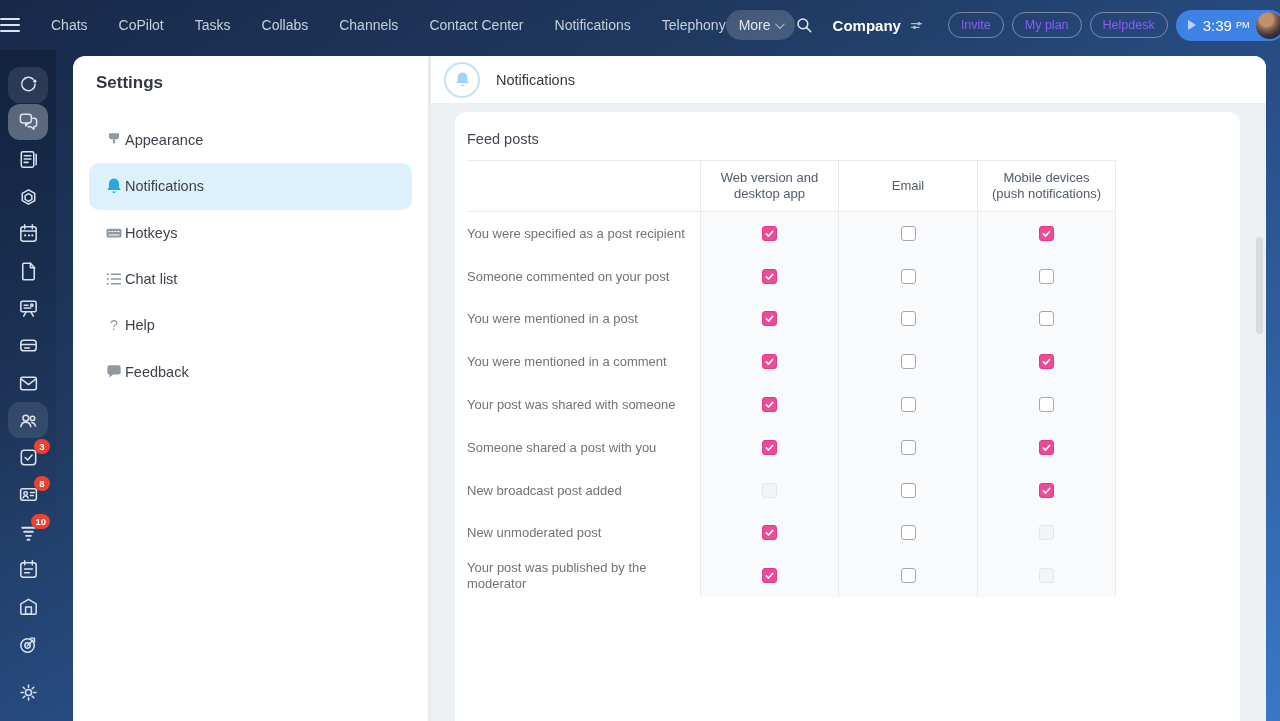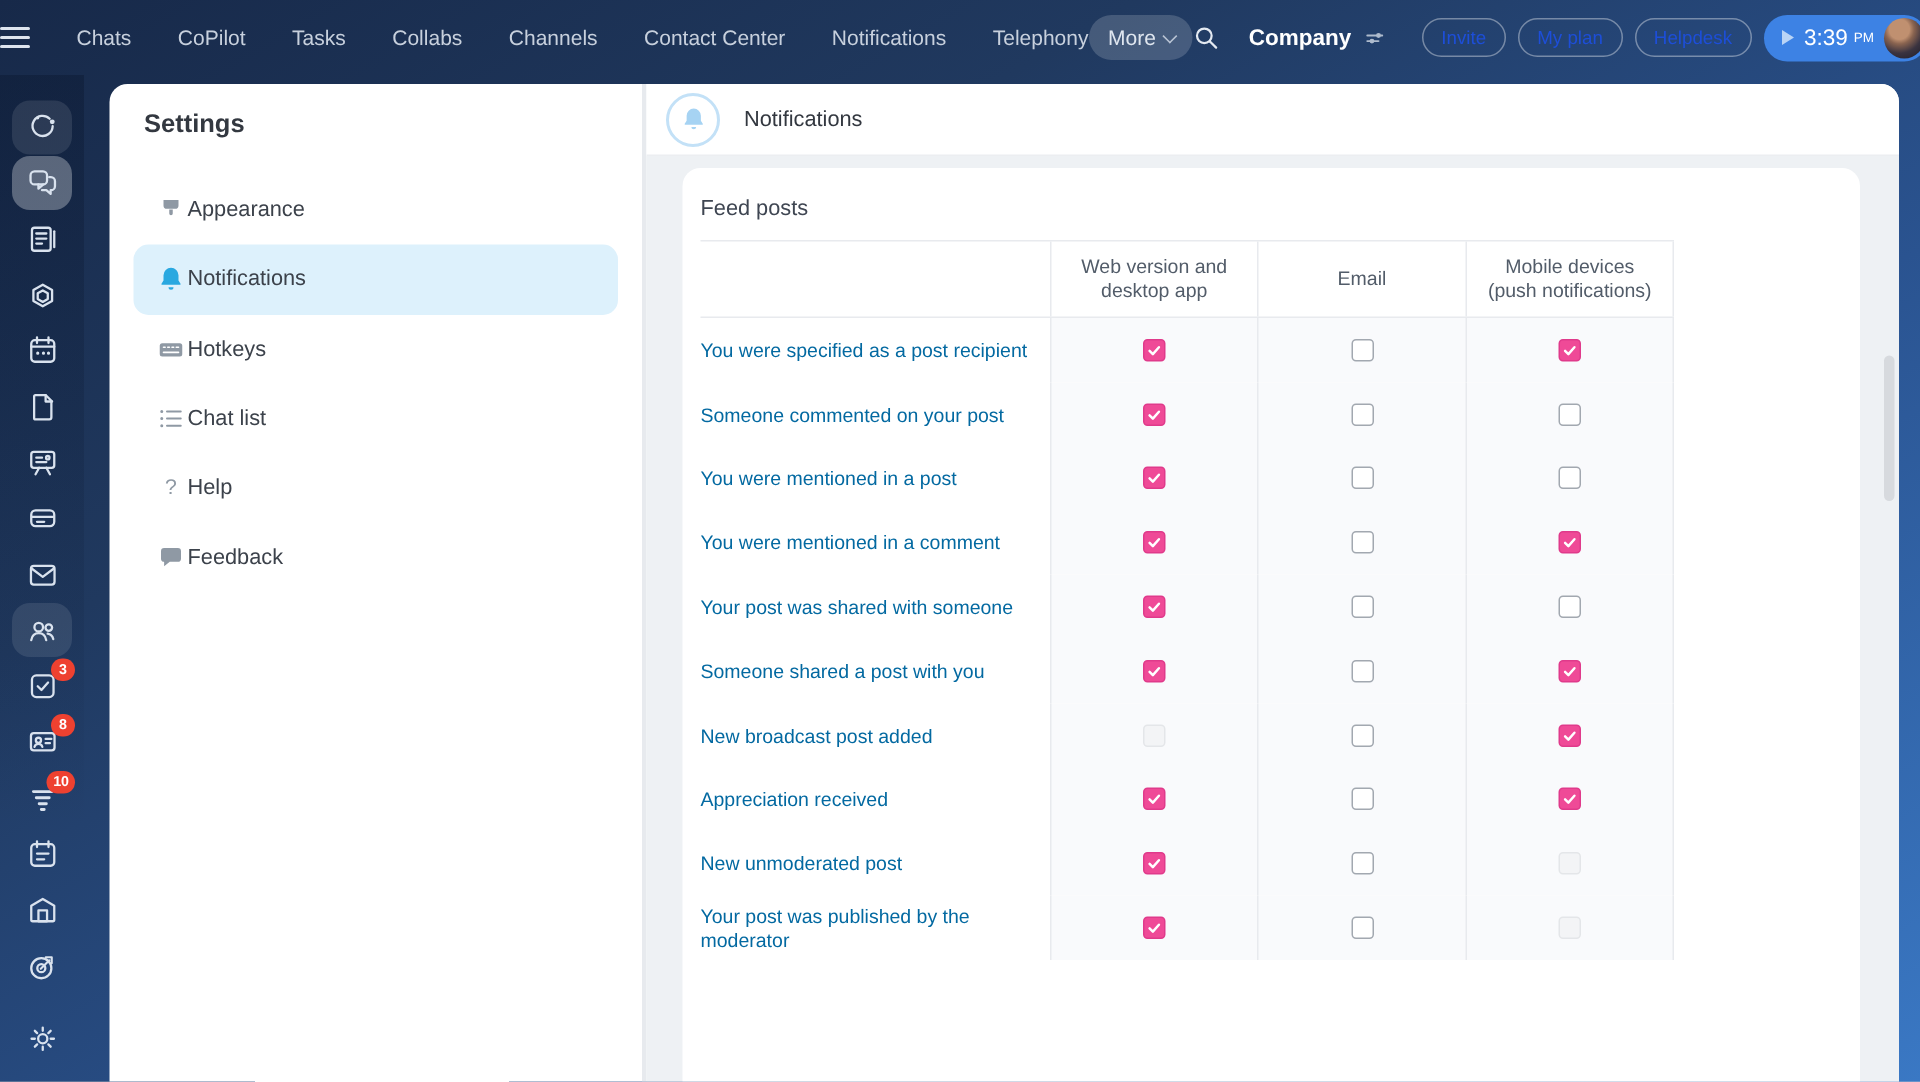--- a/index.html
+++ b/index.html
@@ -16,21 +16,21 @@
   .nav { display:flex; align-items:center; gap:31px; margin-left:31px; }
   .nav-item { color:#c7d0dd; font-size:14px; cursor:pointer; white-space:nowrap; }
   .more-pill { background:rgba(255,255,255,.17); color:#dfe6ef; font-size:14px; padding:7px 13px;
     border-radius:17px; display:flex; align-items:center; gap:4px; cursor:pointer; }
   .chev { width:7px; height:7px; border-right:1.5px solid #b9c4d4; border-bottom:1.5px solid #b9c4d4;
     transform:rotate(45deg) translateY(-2px); }
   .top-right { margin-left:auto; display:flex; align-items:center; gap:8px; margin-right:12px; }
   .search-btn { margin-right:12px; cursor:pointer; display:flex; }
   .company { display:flex; align-items:center; gap:8px; color:#fff; font-size:15px; font-weight:700;
     margin-right:16px; cursor:pointer; }
-  .pill { border:1px solid rgba(255,255,255,.38); border-radius:14px; color:#1d4ed8; font-size:12.5px;
+  .pill { border:1px solid rgba(255,255,255,.38); border-radius:14px; color:#8b5cf6; font-size:12.5px;
     padding:5px 12px; cursor:pointer; white-space:nowrap; }
   .time-pill { background:#3d82e4; border-radius:16px; height:31px; display:flex; align-items:center;
     padding:0 2px 0 12px; gap:7px; cursor:pointer; }
   .play { width:0; height:0; border-left:8px solid #b9d4f6; border-top:5px solid transparent;
     border-bottom:5px solid transparent; }
   .time-txt { color:#fff; font-size:15px; }
   .ampm { color:#fff; font-size:9px; margin-left:-3px; }
   .avatar { width:27px; height:27px; border-radius:50%;
     background:radial-gradient(circle at 38% 28%, #c09070 0 26%, #8a6450 38%, #3a3340 62%, #1c1a24 100%); }
 
@@ -75,21 +75,21 @@
     display:flex; align-items:center; justify-content:center; color:#a6d3f3; }
   .mh-circle svg { width:19px; height:19px; }
   .mh-title { font-size:14.5px; font-weight:500; color:#333840; margin-left:16px; }
   .main-body { flex:1; background:#eef1f4; overflow:hidden; }
   .card { background:#fff; border-radius:12px; margin:8px 26px 0 24px; height:650px; padding:19px 12px 0 12px; }
   .card-title { font-size:14.5px; color:#3f4652; }
 
   .ntable { margin-top:13px; width:649px; font-size:13px; }
   .t-row { display:flex; }
   .t-head { border-top:1px solid #e8eaee; border-bottom:1px solid #e8eaee; height:52px; }
-  .c-label { width:233px; flex:0 0 auto; display:flex; align-items:center; color:#0369a1;
+  .c-label { width:233px; flex:0 0 auto; display:flex; align-items:center; color:#737373;
     padding-right:8px; line-height:1.18; }
   .c-check { width:138px; flex:0 0 auto; display:flex; align-items:center; justify-content:center;
     border-left:1px solid #e8eaee; }
   .c-check:last-child { border-right:1px solid #e8eaee; }
   .c-check.w3 { width:139px; }
   .t-head .c-check { color:#525c69; text-align:center; line-height:1.25; }
   .t-body .t-row { height:42.8px; }
   .t-body .c-check { background:#f9fafc; }
 
   .cb { width:15px; height:15px; border-radius:3px; display:flex; align-items:center; justify-content:center;
@@ -497,40 +497,20 @@
                 </div>
                 <div class="c-check w3">
                   <span class="cb on">
                     <svg viewBox="0 0 12 12">
                       <path d="M2.6 6.4l2.4 2.4 4.4-5" fill="none" stroke="#fff" stroke-width="1.8" stroke-linecap="round" stroke-linejoin="round"></path>
                     </svg>
                   </span>
                 </div>
               </div>
               <div class="t-row">
-                <div class="c-label">Appreciation received</div>
-                <div class="c-check">
-                  <span class="cb on">
-                    <svg viewBox="0 0 12 12">
-                      <path d="M2.6 6.4l2.4 2.4 4.4-5" fill="none" stroke="#fff" stroke-width="1.8" stroke-linecap="round" stroke-linejoin="round"></path>
-                    </svg>
-                  </span>
-                </div>
-                <div class="c-check w3">
-                  <span class="cb off"></span>
-                </div>
-                <div class="c-check w3">
-                  <span class="cb on">
-                    <svg viewBox="0 0 12 12">
-                      <path d="M2.6 6.4l2.4 2.4 4.4-5" fill="none" stroke="#fff" stroke-width="1.8" stroke-linecap="round" stroke-linejoin="round"></path>
-                    </svg>
-                  </span>
-                </div>
-              </div>
-              <div class="t-row">
                 <div class="c-label">New unmoderated post</div>
                 <div class="c-check">
                   <span class="cb on">
                     <svg viewBox="0 0 12 12">
                       <path d="M2.6 6.4l2.4 2.4 4.4-5" fill="none" stroke="#fff" stroke-width="1.8" stroke-linecap="round" stroke-linejoin="round"></path>
                     </svg>
                   </span>
                 </div>
                 <div class="c-check w3">
                   <span class="cb off"></span>

